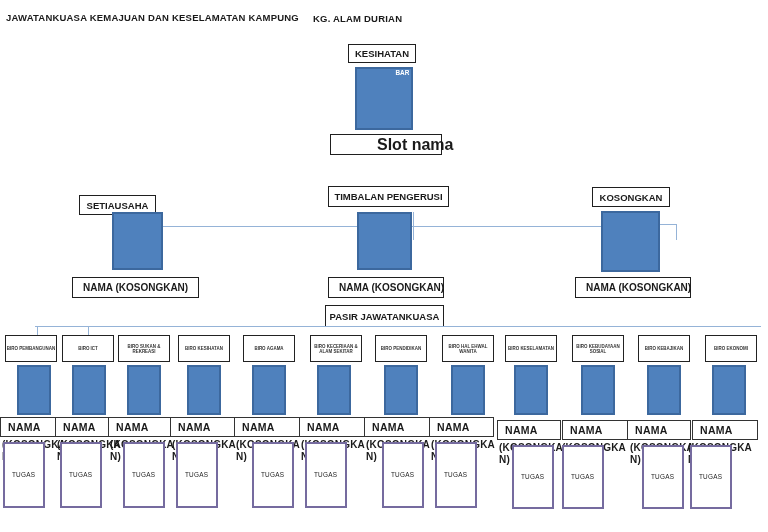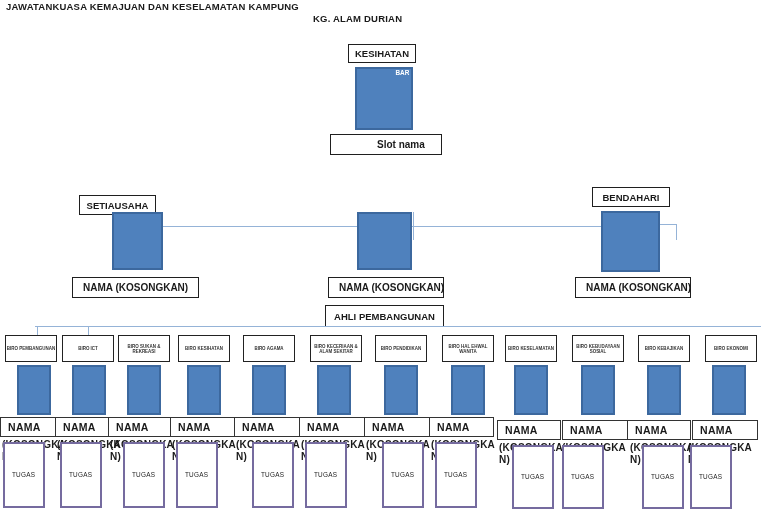--- a/index.html
+++ b/index.html
@@ -43,46 +43,47 @@
     position:absolute; width:42px; height:66px; background:#fff; border:2px solid #756b9f;
     z-index:2; display:flex; align-items:center; justify-content:center;
   }
   .tugas > span { flex:none; font-size:8px; transform:scale(.8); font-weight:normal; letter-spacing:.3px; color:#222; }
 </style>
 </head>
 <body>
 
 <div class="stage">
 
-  <div class="hdr" style="left:6px; top:1px;">JAWATANKUASA KEMAJUAN DAN KESELAMATAN KAMPUNG</div>
+  <div class="hdr" style="left:6px; top:12px;">JAWATANKUASA KEMAJUAN DAN KESELAMATAN KAMPUNG</div>
   <div class="hdr" style="left:313px; top:13px;">KG. ALAM DURIAN</div>
 
   <div class="lblbox" style="left:348px; top:44px; width:68px; height:19px;">KESIHATAN</div>
   <div class="photo" style="left:355px; top:67px; width:58px; height:63px;">
     <span class="phototag">BAR</span>
   </div>
-  <div class="lblbox leftpad" style="left:330px; top:134px; width:112px; height:21px; font-size:10px;padding-left:46px;">Slot nama</div>
+  <div class="lblbox leftpad" style="left:330px; top:134px; width:112px; height:21px; font-size:16px;padding-left:46px;">Slot nama</div>
 
   <div class="line" style="left:162px; top:226px; width:441px; height:1.3px;"></div>
   <div class="line" style="left:413px; top:212px; width:1.3px; height:28px;"></div>
   <div class="line" style="left:660px; top:224px; width:17px; height:1.3px;"></div>
   <div class="line" style="left:676px; top:224px; width:1.3px; height:16px;"></div>
 
   <div class="lblbox" style="left:79px; top:187px; width:77px; height:20px;margin-top:8px;">SETIAUSAHA</div>
   <div class="photo" style="left:112px; top:212px; width:51px; height:58px;"></div>
   <div class="lblbox leftpad" style="left:72px; top:277px; width:127px; height:21px; font-size:10px;">NAMA (KOSONGKAN)</div>
 
+  <div class="lblbox" style="left:328px; top:186px; width:121px; height:21px;">TIMBALAN PENGERUSI</div>
   <div class="photo" style="left:357px; top:212px; width:55px; height:58px;"></div>
   <div class="lblbox leftpad" style="left:328px; top:277px; width:116px; height:21px; font-size:10px;">NAMA (KOSONGKAN)</div>
 
-  <div class="lblbox" style="left:592px; top:187px; width:78px; height:20px;">BENDAHARI</div>
+  <div class="lblbox" style="left:592px; top:187px; width:78px; height:20px;">KOSONGKAN</div>
   <div class="photo" style="left:601px; top:211px; width:59px; height:61px;"></div>
   <div class="lblbox leftpad" style="left:575px; top:277px; width:116px; height:21px; font-size:10px;">NAMA (KOSONGKAN)</div>
 
-  <div class="lblbox" style="left:325px; top:305px; width:119px; height:22px;">AHLI PEMBANGUNAN</div>
+  <div class="lblbox" style="left:325px; top:305px; width:119px; height:22px;">PASIR JAWATANKUASA</div>
 
   <div class="line" style="left:35px; top:326px; width:726px; height:1.3px;"></div>
   <div class="line" style="left:37px; top:326px; width:1.3px; height:10px;"></div>
   <div class="line" style="left:88px; top:326px; width:1.3px; height:10px;"></div>
 
   <div class="biro" style="left:5px;">
       <span>BIRO PEMBANGUNAN</span>
     </div>
   <div class="biro" style="left:62px;">
       <span>BIRO ICT</span>

